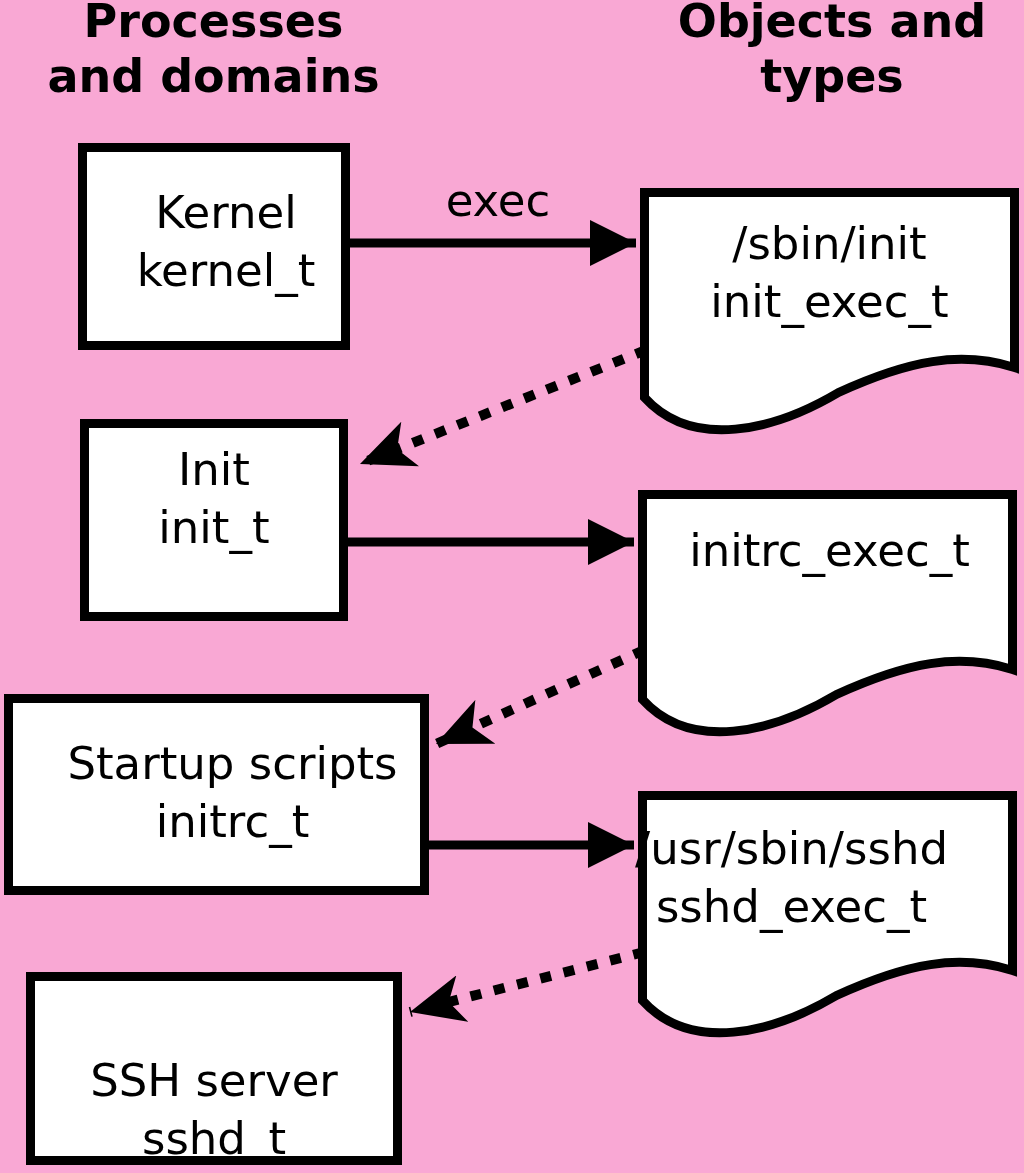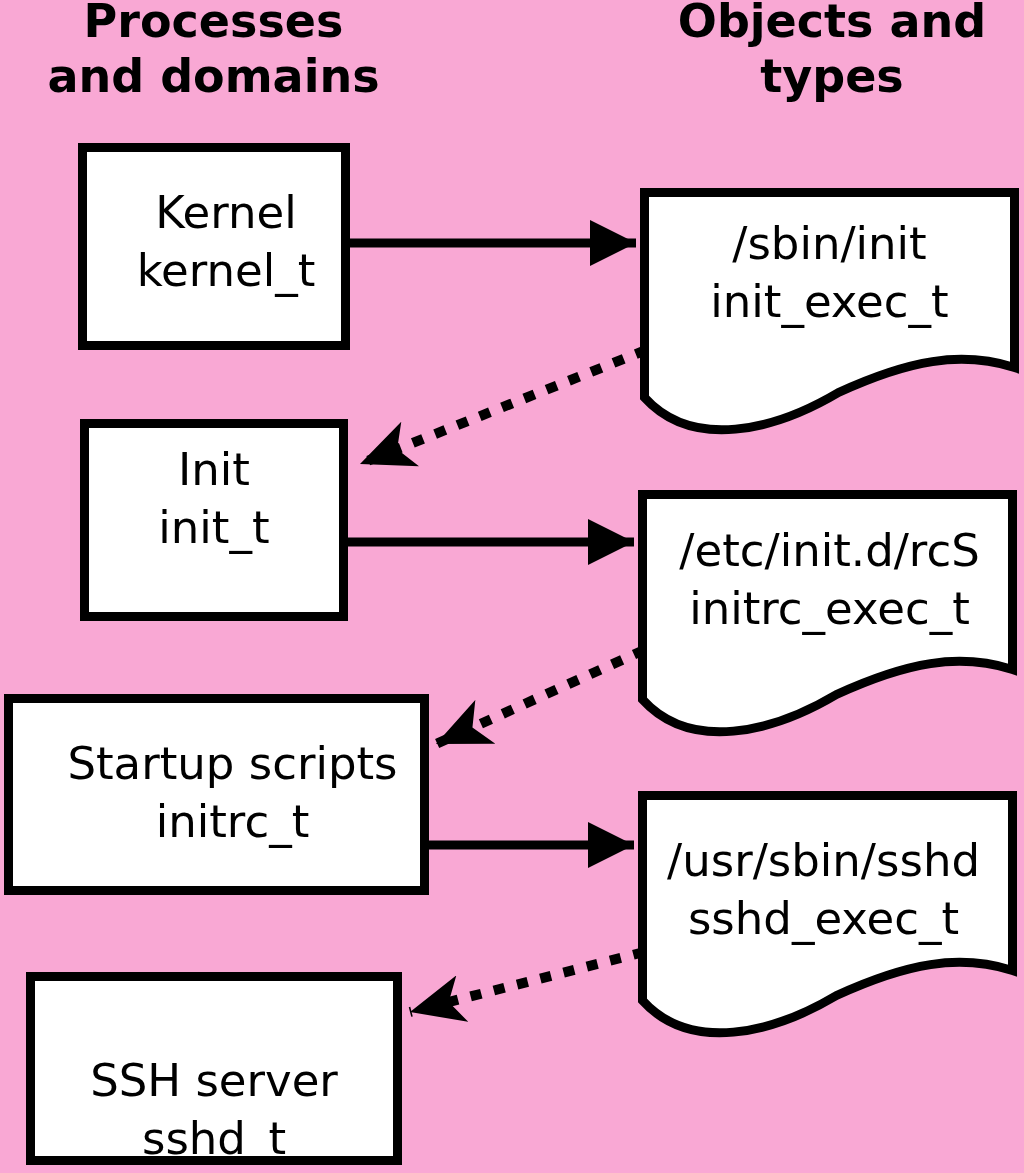--- a/index.html
+++ b/index.html
@@ -95,20 +95,21 @@
 
   <div class="header" style="left:33px; top:-6px; width:361px;">
     <div>Processes</div>
     <div>and domains</div>
   </div>
   <div class="header" style="left:652px; top:-6px; width:360px;">
     <div>Objects and</div>
     <div>types</div>
   </div>
 
+  <div class="label" style="left:418px; top:172px; width:160px;">exec</div>
 
   <div class="label" style="left:78px; top:184px; width:272px;margin-left:12px;">
     <div>Kernel</div>
     <div>kernel_t</div>
   </div>
   <div class="label" style="left:80px; top:441px; width:268px;">
     <div>Init</div>
     <div>init_t</div>
   </div>
   <div class="label" style="left:4px; top:735px; width:425px;padding-left:16px;">
@@ -118,21 +119,20 @@
   <div class="label" style="left:26px; top:1052px; width:376px;">
     <div>SSH server</div>
     <div>sshd_t</div>
   </div>
 
   <div class="label" style="left:644px; top:215px; width:371px;">
     <div>/sbin/init</div>
     <div>init_exec_t</div>
   </div>
   <div class="label" style="left:642px; top:522px; width:375px;">
-    <div>/etc/init.d/rcS</div>
     <div>initrc_exec_t</div>
   </div>
-  <div class="label" style="left:636px; top:820px; width:375px;margin-top:12px;">
+  <div class="label" style="left:604px; top:820px; width:375px;">
     <div>/usr/sbin/sshd</div>
     <div>sshd_exec_t</div>
   </div>
 
 </div>
 
 </body></html>

